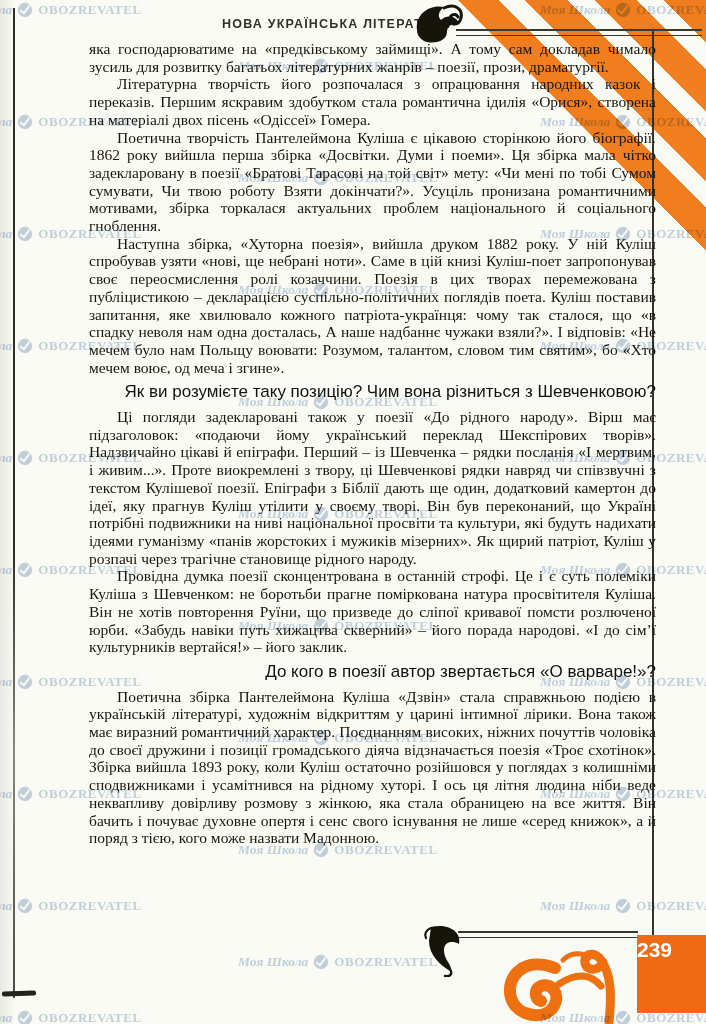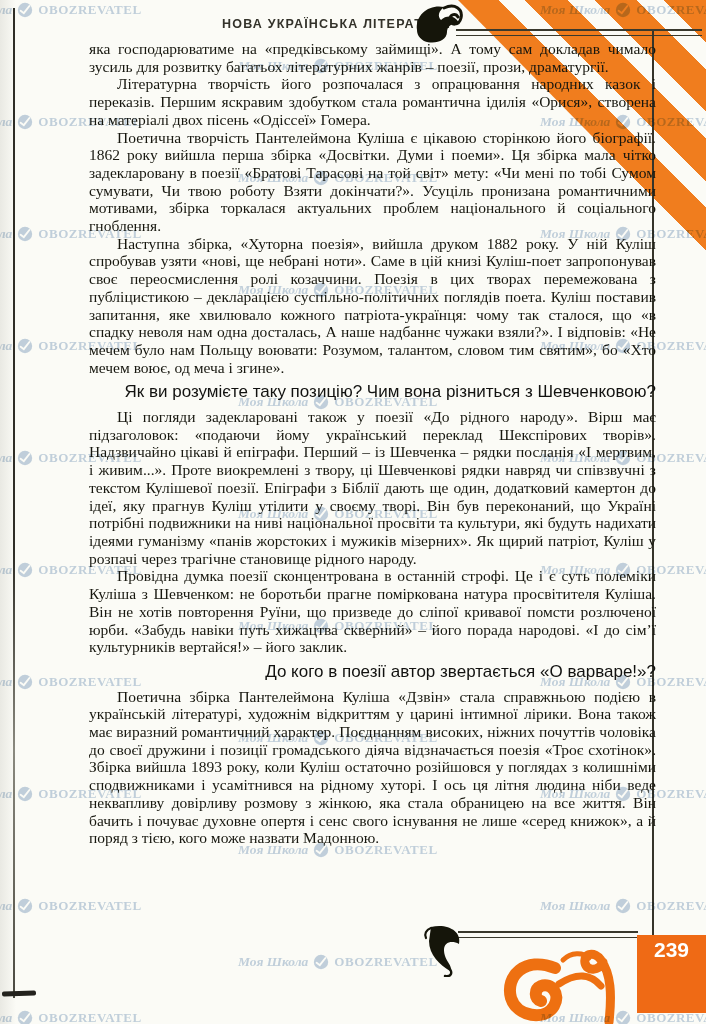--- a/index.html
+++ b/index.html
@@ -37,21 +37,21 @@
   .flourish-top{position:absolute;left:414px;top:2px;}
   .flourish-bottom{position:absolute;left:423px;top:923px;}
   .swirl-orange{position:absolute;left:497px;top:946px;}
 
   
   .pagenum-box{
     position:absolute;left:637px;top:935px;width:69px;height:78px;
     background:var(--accent);
   }
   .pagenum-box span{
-    display:block;margin-top:3px;text-align:center;
+    display:block;margin-top:3px;
     font-family:"Liberation Sans",sans-serif;font-weight:700;font-size:21px;color:#ffffff;
   }
 
   
   .text-column{
     position:absolute;left:73px;top:40px;width:567px;
     color:#17170f;font-size:15.5px;line-height:17.7px;margin-left:16px;
   }
   .text-column p{margin:0;text-align:justify;}
   .text-column p.indent{text-indent:28px;}

